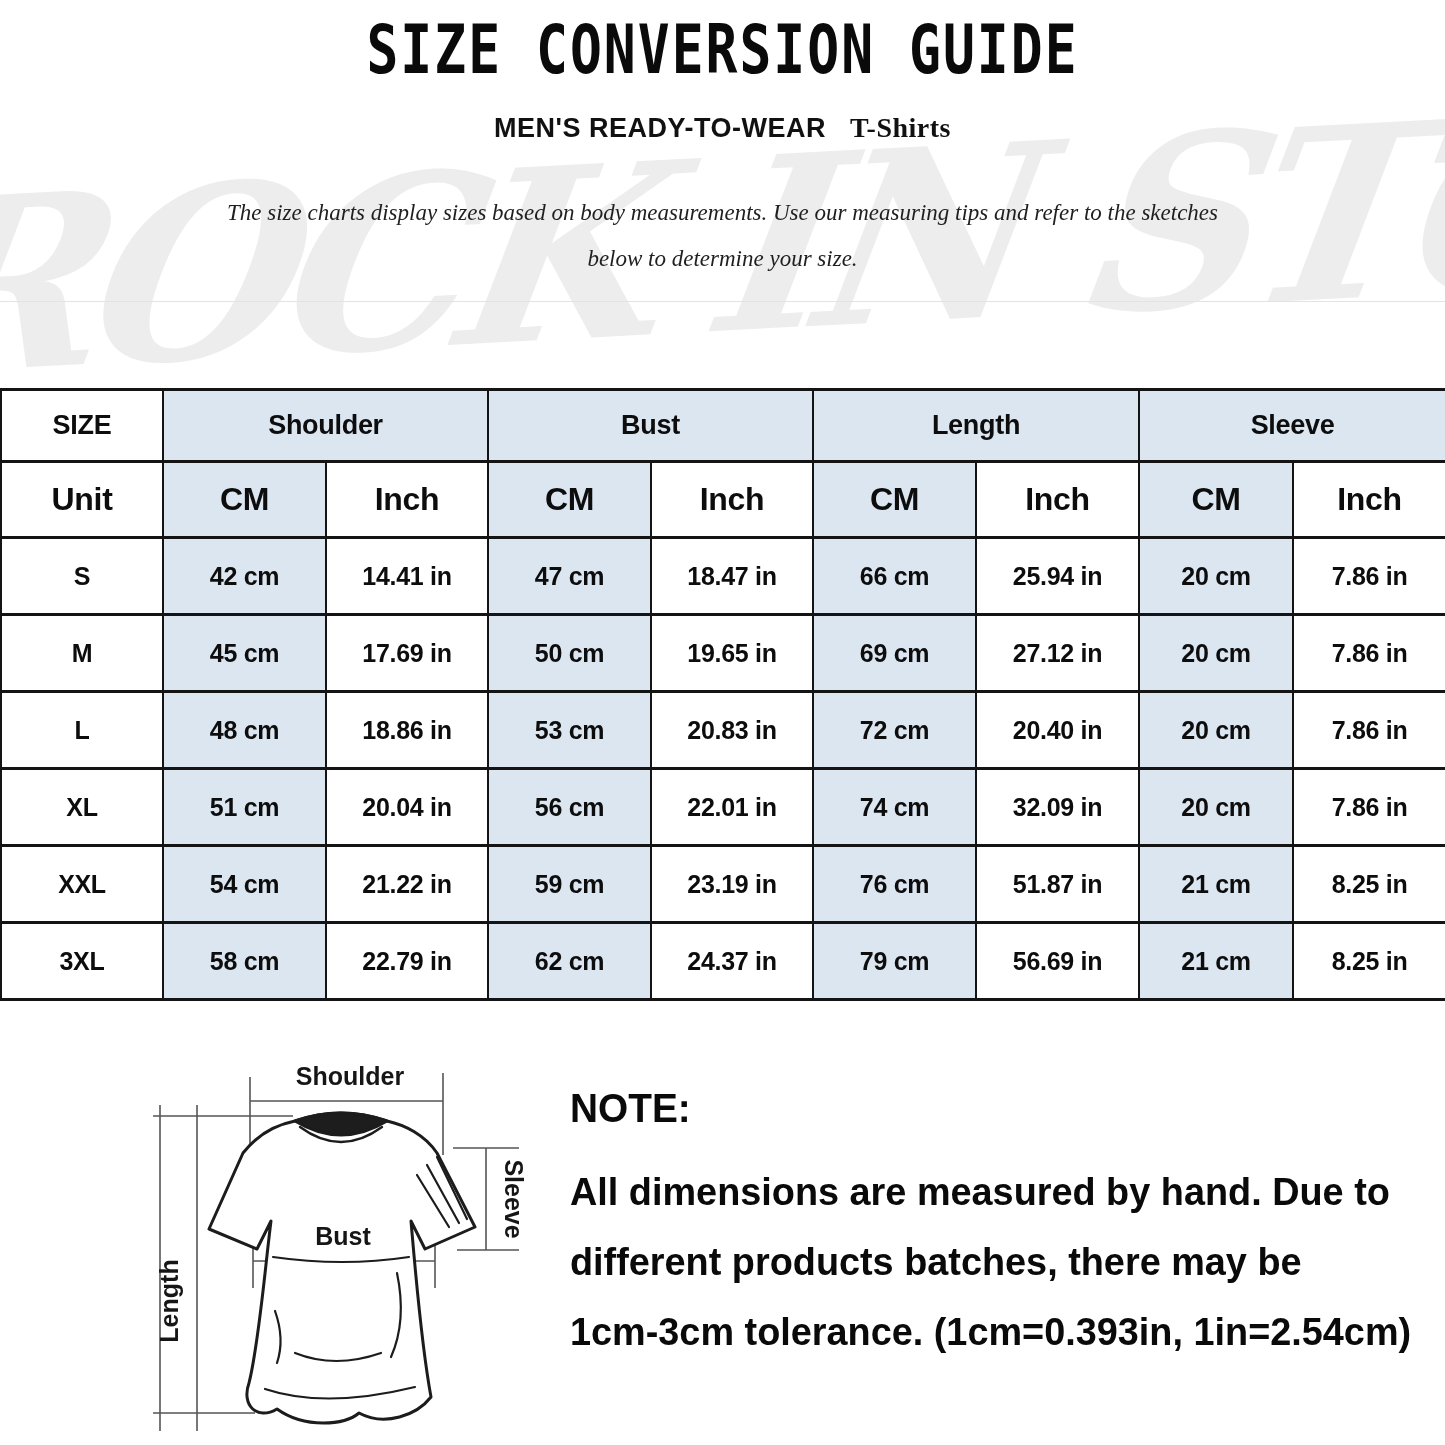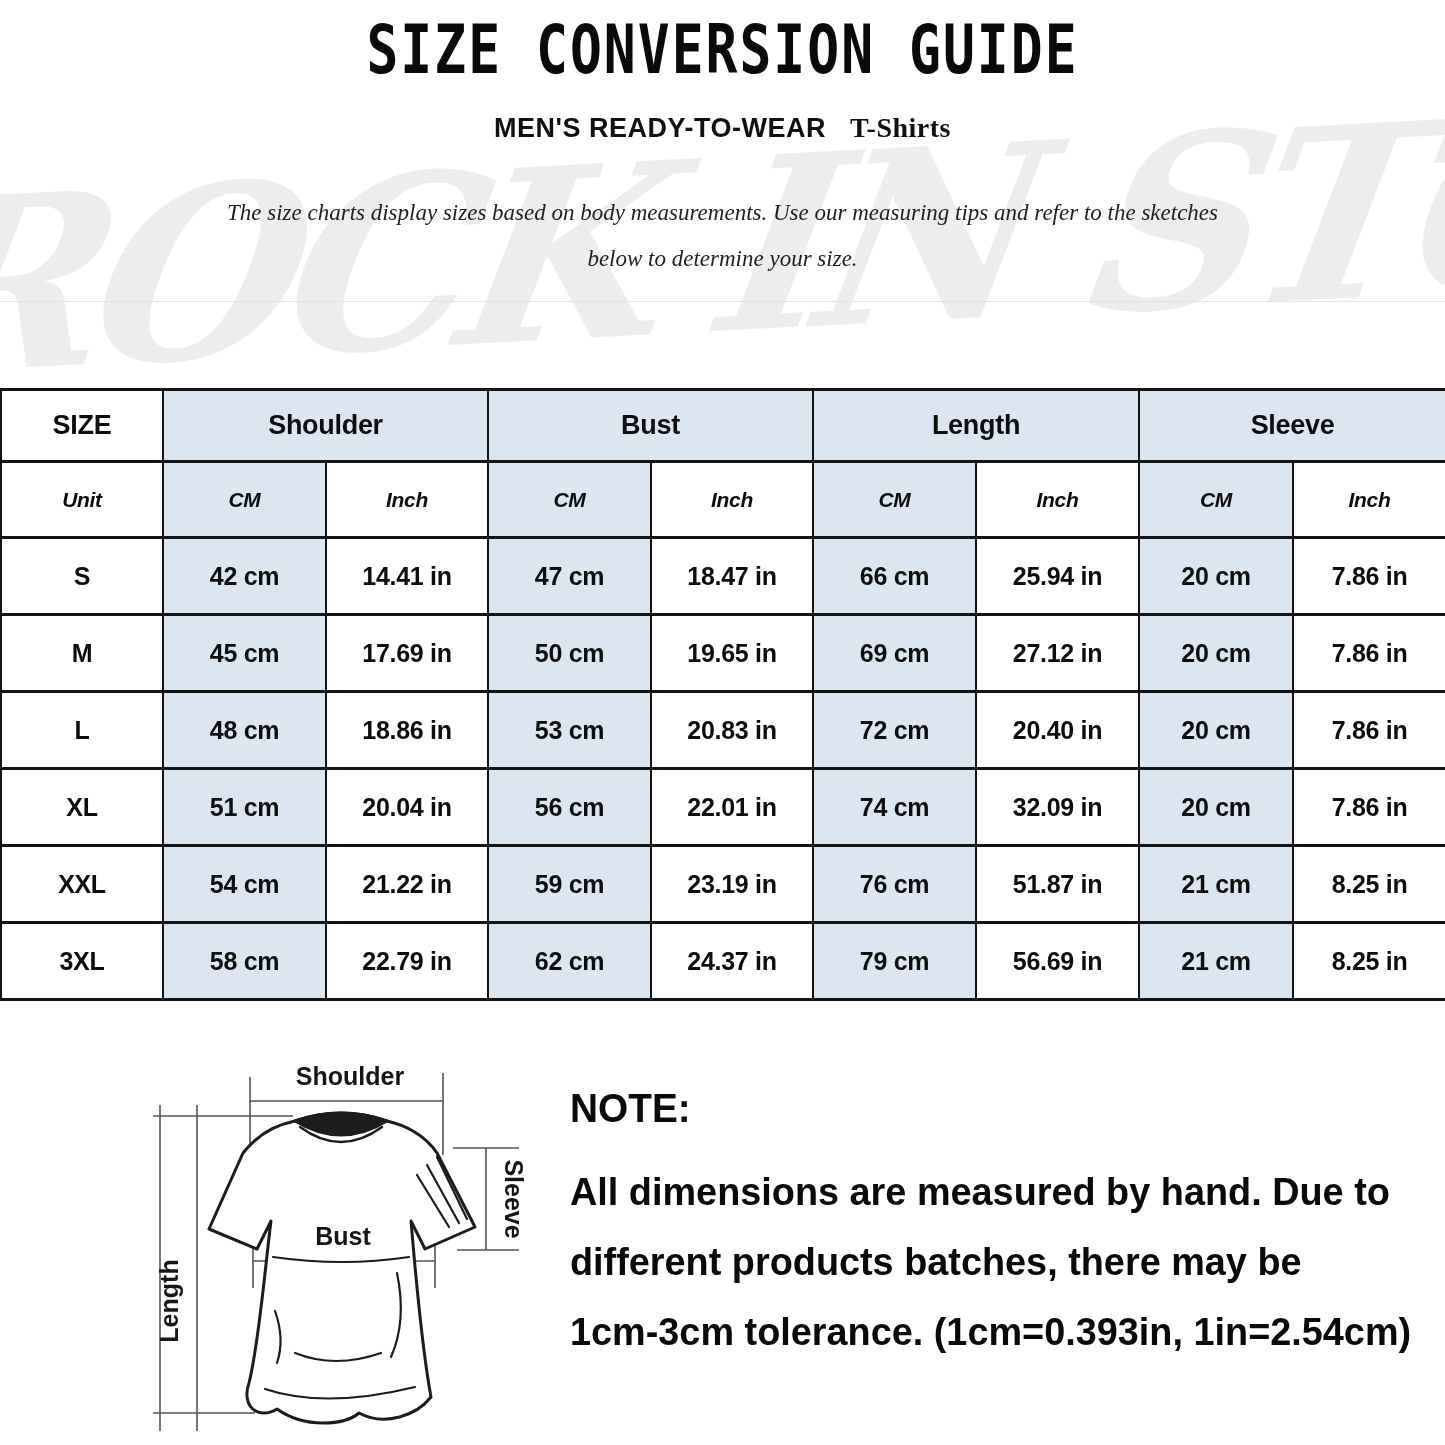--- a/index.html
+++ b/index.html
@@ -40,21 +40,21 @@
     border-collapse:collapse;table-layout:fixed;background:#ffffff;
   }
   .size-table td,.size-table th{
     border-left:2px solid #141414;border-right:2px solid #141414;
     border-top:3px solid #141414;border-bottom:3px solid #141414;
     text-align:center;vertical-align:middle;
     font-weight:bold;color:#0d0d0d;letter-spacing:-0.3px;
     padding:0;overflow:hidden;
   }
   .size-table .r-head{height:72px;font-size:27px;}
-  .size-table .r-unit{height:76px;font-size:21px;font-style:italic;}
+  .size-table .r-unit{height:76px;font-size:32px;}
   .size-table .r-data{height:77px;font-size:25px;}
   .blue{background:#dce6f1;}
   .white{background:#ffffff;}
   
   .diagram{position:absolute;left:145px;top:1053px;width:395px;height:392px;z-index:2;}
   .note{
     position:absolute;left:570px;top:1086px;width:830px;z-index:2;
     font-weight:bold;color:#0a0a0a;
     transform:scaleX(0.97);transform-origin:left top;
   }

